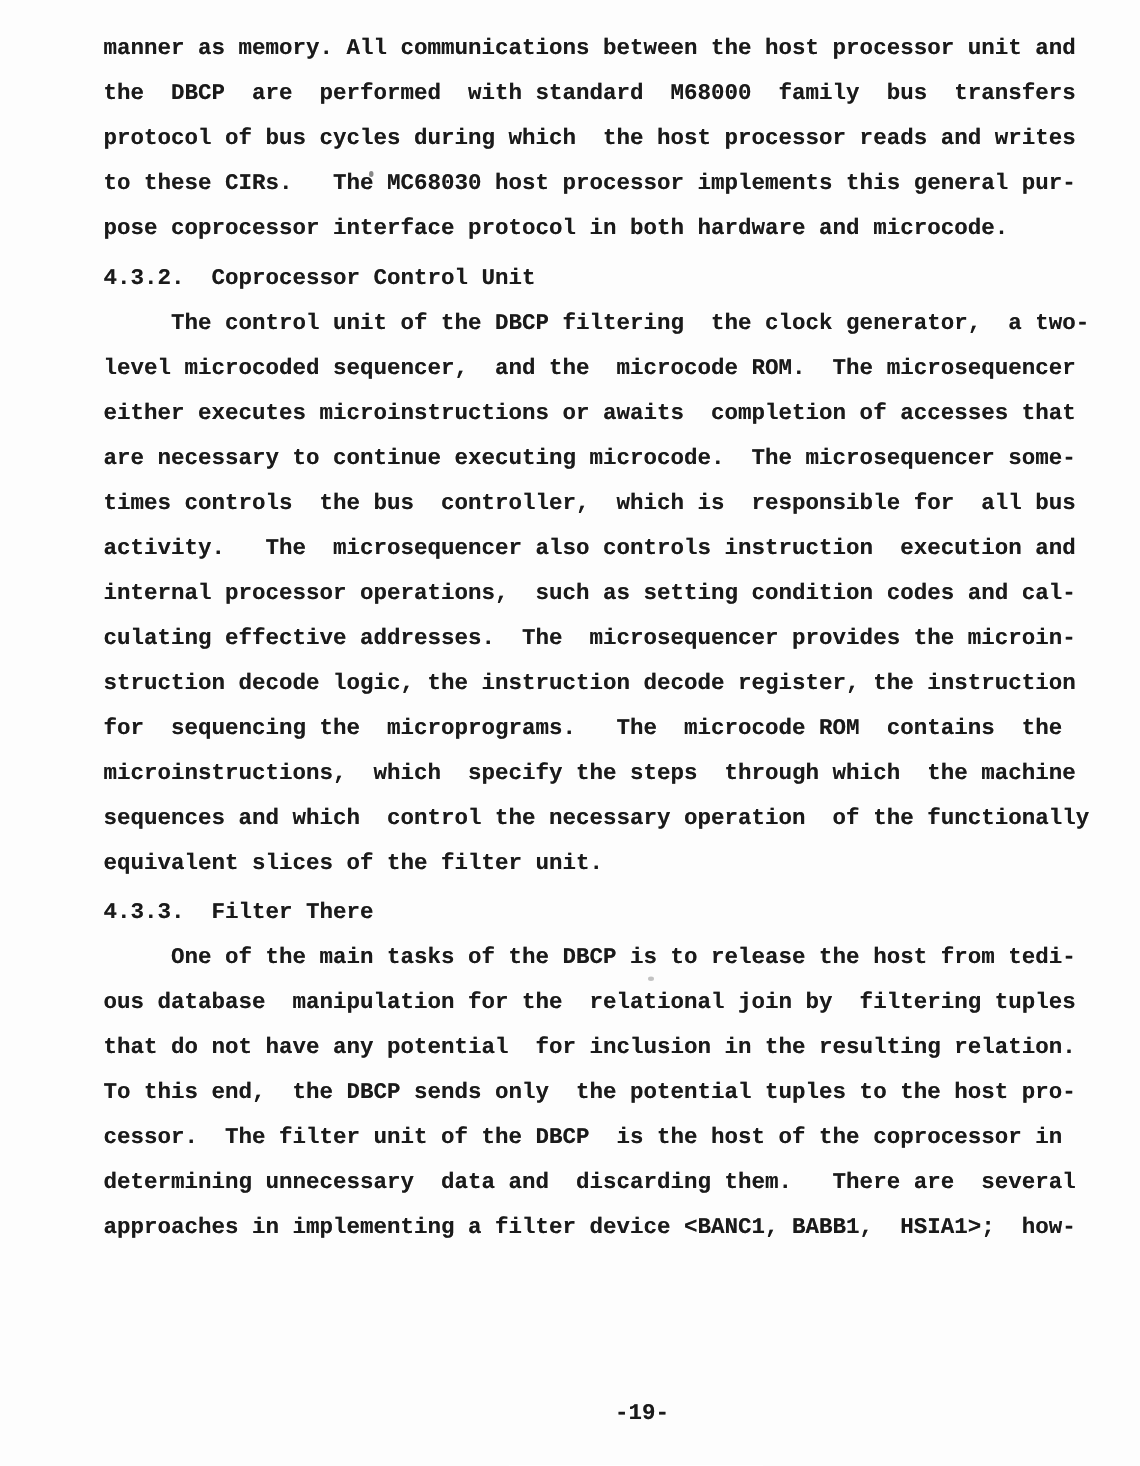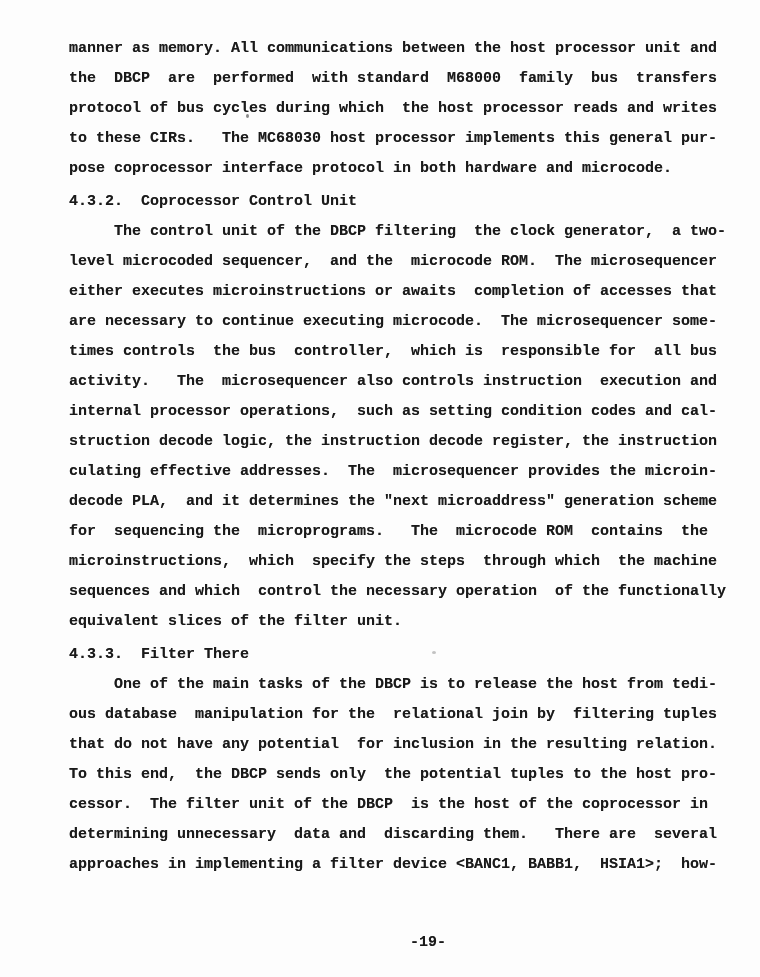--- a/index.html
+++ b/index.html
@@ -14,21 +14,21 @@
     background: #fdfdfd;
     overflow: hidden;
     font-family: "Liberation Mono", "DejaVu Sans Mono", monospace;
     font-size: 15px;
     font-weight: 600;
     line-height: 30px;
     color: #1a1a1a;
     text-shadow: 0 0 0.4px rgba(0,0,0,0.5);
   }
   .content {
-    padding: 34px 0 0 69px;
+    padding: 18px 0 0 69px;
   }
   .line {
     white-space: pre;
     height: 30px;
   }
   .heading {
     white-space: pre;
     height: 30px;
     margin-top: 3px;
   }
@@ -66,23 +66,22 @@
     <div class="heading">4.3.2.  Coprocessor Control Unit</div>
 
     <div>
       <div class="line">     The control unit of the DBCP filtering  the clock generator,  a two-</div>
       <div class="line">level microcoded sequencer,  and the  microcode ROM.  The microsequencer</div>
       <div class="line">either executes microinstructions or awaits  completion of accesses that</div>
       <div class="line">are necessary to continue executing microcode.  The microsequencer some-</div>
       <div class="line">times controls  the bus  controller,  which is  responsible for  all bus</div>
       <div class="line">activity.   The  microsequencer also controls instruction  execution and</div>
       <div class="line">internal processor operations,  such as setting condition codes and cal-</div>
+      <div class="line">culating effective addresses.  The  microsequencer provides the microin-</div>
       <div class="line">struction decode logic, the instruction decode register, the instruction</div>
-      <div class="line">culating effective addresses.  The  microsequencer provides the microin-</div>
-      <div class="line">decode PLA,  and it determines the "next microaddress" generation scheme</div>
       <div class="line">for  sequencing the  microprograms.   The  microcode ROM  contains  the</div>
       <div class="line">microinstructions,  which  specify the steps  through which  the machine</div>
       <div class="line">sequences and which  control the necessary operation  of the functionally</div>
       <div class="line">equivalent slices of the filter unit.</div>
     </div>
 
     <div class="heading">4.3.3.  Filter There</div>
 
     <div>
       <div class="line">     One of the main tasks of the DBCP is to release the host from tedi-</div>

